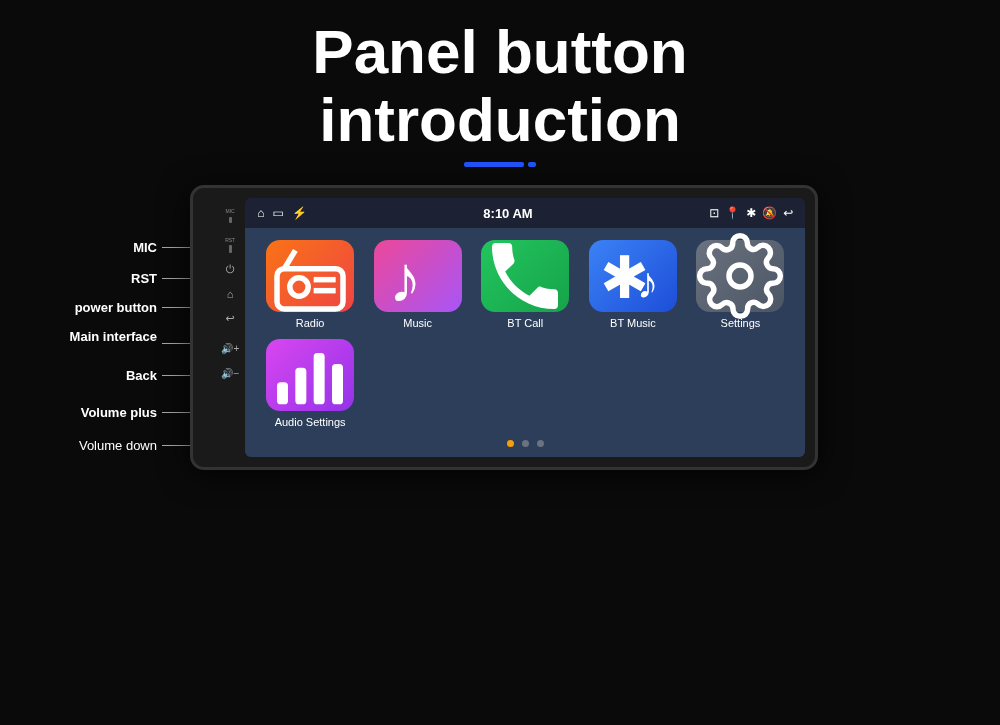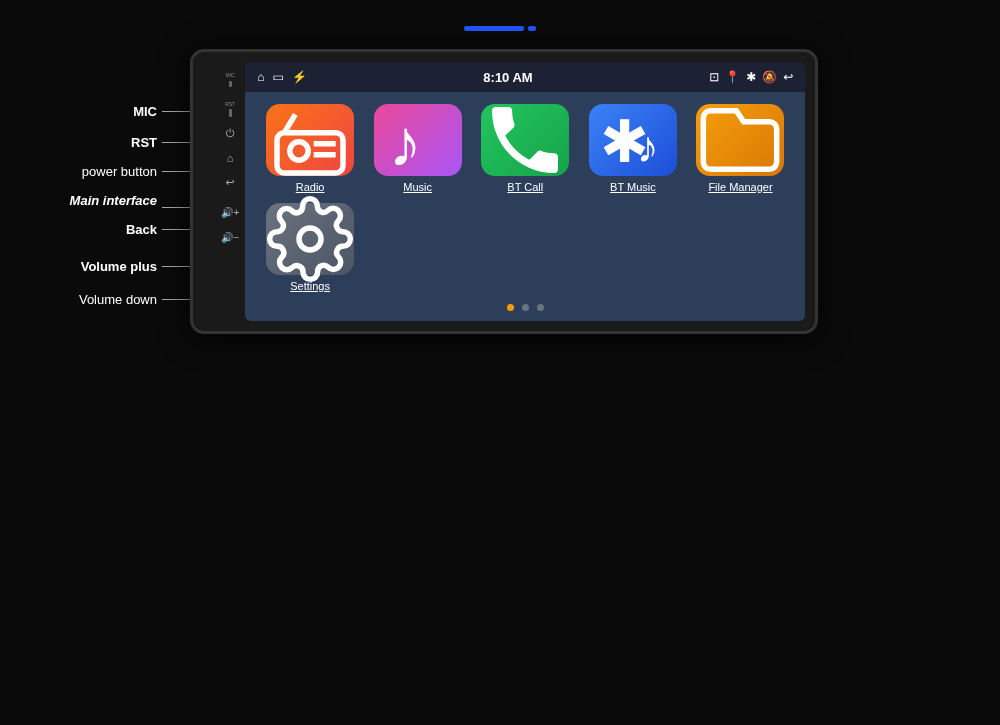--- a/index.html
+++ b/index.html
@@ -142,21 +142,20 @@
       display: flex;
       align-items: center;
       justify-content: center;
       font-size: 28px;
     }
 
     .app-label {
       font-size: 11px;
       color: #ffffff;
       text-align: center;
-      text-decoration: underline;
     }
 
     
     .icon-radio    { background: linear-gradient(135deg, #f97316, #ef4444); }
     .icon-music    { background: linear-gradient(135deg, #ec4899, #a855f7); }
     .icon-video    { background: linear-gradient(135deg, #4b5563, #374151); }
     .icon-btcall   { background: linear-gradient(135deg, #22c55e, #16a34a); }
     .icon-btmusic  { background: linear-gradient(135deg, #3b82f6, #1d4ed8); }
     .icon-gallery  { background: linear-gradient(135deg, #a855f7, #7c3aed); }
     .icon-filemgr  { background: linear-gradient(135deg, #f59e0b, #d97706); }
@@ -179,20 +178,22 @@
       background: #f59e0b;
     }
     .dot.inactive {
       background: #6b7280;
     }
   </style>
 </head>
 <body>
 
 <div class="page-title">
+  <span>Panel button</span>
+  <span>introduction</span>
 </div>
 
 <div class="accent-line">
   <div class="accent-rect"></div>
   <div class="accent-dot"></div>
 </div>
 
 <div class="main-area">
 
   <div style="width:190px; flex-shrink:0; position:relative; margin-top:10px;">
@@ -201,24 +202,24 @@
 
       <div style="display:flex;align-items:center;justify-content:flex-end;margin-bottom:16px;">
         <span style="color:#fff;font-size:13px;font-weight:700;">MIC</span>
         <div style="width:28px;height:1px;background:#aaa;margin-left:5px;"></div>
       </div>
       <div style="display:flex;align-items:center;justify-content:flex-end;margin-bottom:14px;">
         <span style="color:#fff;font-size:13px;font-weight:700;">RST</span>
         <div style="width:28px;height:1px;background:#aaa;margin-left:5px;"></div>
       </div>
       <div style="display:flex;align-items:center;justify-content:flex-end;margin-bottom:14px;">
-        <span style="color:#fff;font-size:13px;font-weight:400;">power button</span>
-        <div style="width:28px;height:1px;background:#aaa;margin-left:5px;"></div>
-      </div>
-      <div style="display:flex;align-items:flex-end;justify-content:flex-end;margin-bottom:14px;font-style:italic;">
+        <span style="color:#fff;font-size:13px;font-weight:700;">power button</span>
+        <div style="width:28px;height:1px;background:#aaa;margin-left:5px;"></div>
+      </div>
+      <div style="display:flex;align-items:flex-end;justify-content:flex-end;margin-bottom:24px;">
         <span style="color:#fff;font-size:13px;font-weight:700;">Main interface</span>
         <div style="width:28px;height:1px;background:#aaa;margin-left:5px;"></div>
       </div>
       <div style="display:flex;align-items:center;justify-content:flex-end;margin-bottom:22px;">
         <span style="color:#fff;font-size:13px;font-weight:700;">Back</span>
         <div style="width:28px;height:1px;background:#aaa;margin-left:5px;"></div>
       </div>
       <div style="display:flex;align-items:center;justify-content:flex-end;margin-bottom:18px;">
         <span style="color:#fff;font-size:13px;font-weight:700;">Volume plus</span>
         <div style="width:28px;height:1px;background:#aaa;margin-left:5px;"></div>
@@ -302,35 +303,38 @@
           <div class="app-item">
             <div class="app-icon icon-btmusic">
               <svg viewBox="0 0 24 24" fill="white">
                 <text x="3" y="18" font-size="16" fill="white">✱</text>
                 <text x="13" y="18" font-size="12" fill="white">♪</text>
               </svg>
             </div>
             <div class="app-label">BT Music</div>
           </div>
           <div class="app-item">
-            <div class="app-icon icon-filemgr">
-              <svg viewBox="0 0 24 24" fill="white">
-                <path d="M4 4h7l2 3h7a2 2 0 012 2v9a2 2 0 01-2 2H4a2 2 0 01-2-2V6a2 2 0 012-2z" stroke="white" stroke-width="1.5" fill="none"></path>
-              </svg>
-            </div>
-            <div class="app-label">File Manager</div>
-          </div>
-          <div class="app-item">
             <div class="app-icon icon-settings">
               <svg viewBox="0 0 24 24" fill="white">
                 <circle cx="12" cy="12" r="3" stroke="white" stroke-width="1.5" fill="none"></circle>
                 <path d="M19.4 15a1.65 1.65 0 00.33 1.82l.06.06a2 2 0 010 2.83 2 2 0 01-2.83 0l-.06-.06a1.65 1.65 0 00-1.82-.33 1.65 1.65 0 00-1 1.51V21a2 2 0 01-4 0v-.09A1.65 1.65 0 009 19.4a1.65 1.65 0 00-1.82.33l-.06.06a2 2 0 01-2.83-2.83l.06-.06A1.65 1.65 0 004.68 15a1.65 1.65 0 00-1.51-1H3a2 2 0 010-4h.09A1.65 1.65 0 004.6 9a1.65 1.65 0 00-.33-1.82l-.06-.06a2 2 0 012.83-2.83l.06.06A1.65 1.65 0 009 4.68a1.65 1.65 0 001-1.51V3a2 2 0 014 0v.09a1.65 1.65 0 001 1.51 1.65 1.65 0 001.82-.33l.06-.06a2 2 0 012.83 2.83l-.06.06A1.65 1.65 0 0019.4 9a1.65 1.65 0 001.51 1H21a2 2 0 010 4h-.09a1.65 1.65 0 00-1.51 1z" stroke="white" stroke-width="1.5" fill="none"></path>
               </svg>
             </div>
             <div class="app-label">Settings</div>
+          </div>
+          <div class="app-item">
+            <div class="app-icon icon-audset">
+              <svg viewBox="0 0 24 24" fill="white">
+                <rect x="3" y="14" width="3" height="6" rx="1" fill="white"></rect>
+                <rect x="8" y="10" width="3" height="10" rx="1" fill="white"></rect>
+                <rect x="13" y="6" width="3" height="14" rx="1" fill="white"></rect>
+                <rect x="18" y="9" width="3" height="11" rx="1" fill="white"></rect>
+              </svg>
+            </div>
+            <div class="app-label">Audio Settings</div>
           </div>
         </div>
 
       <div class="page-dots">
         <div class="dot"></div>
         <div class="dot inactive"></div>
         <div class="dot inactive"></div>
       </div>
 
     </div>

